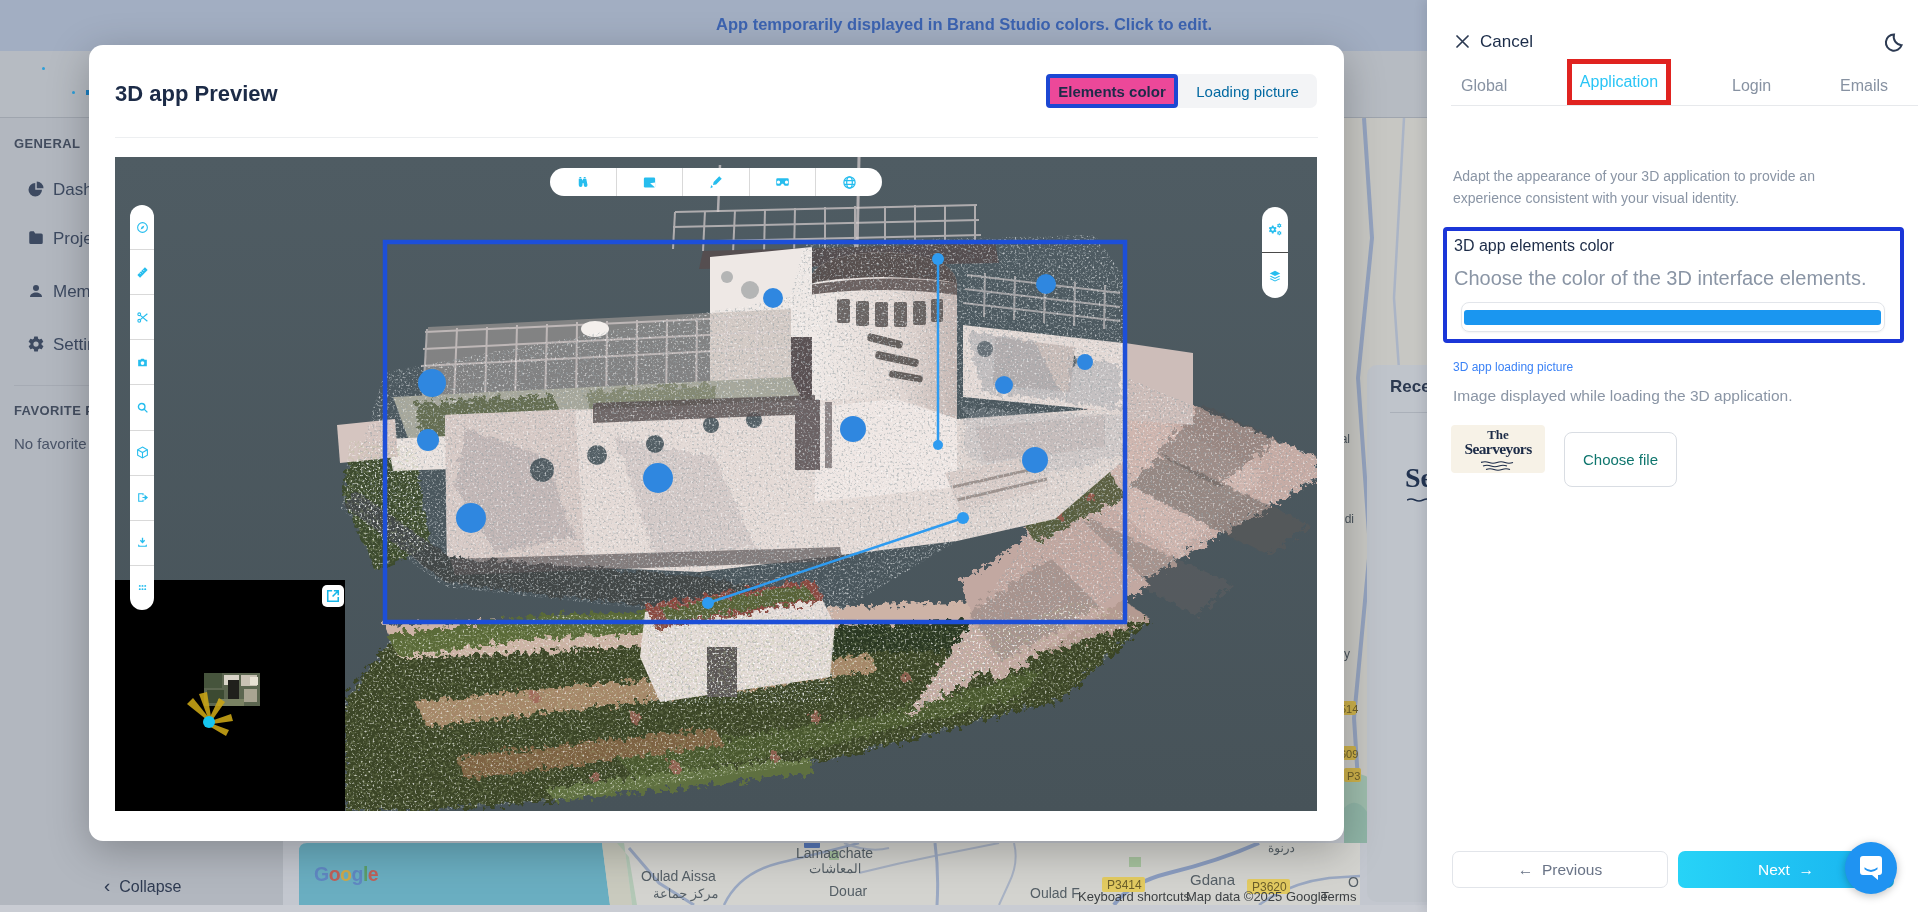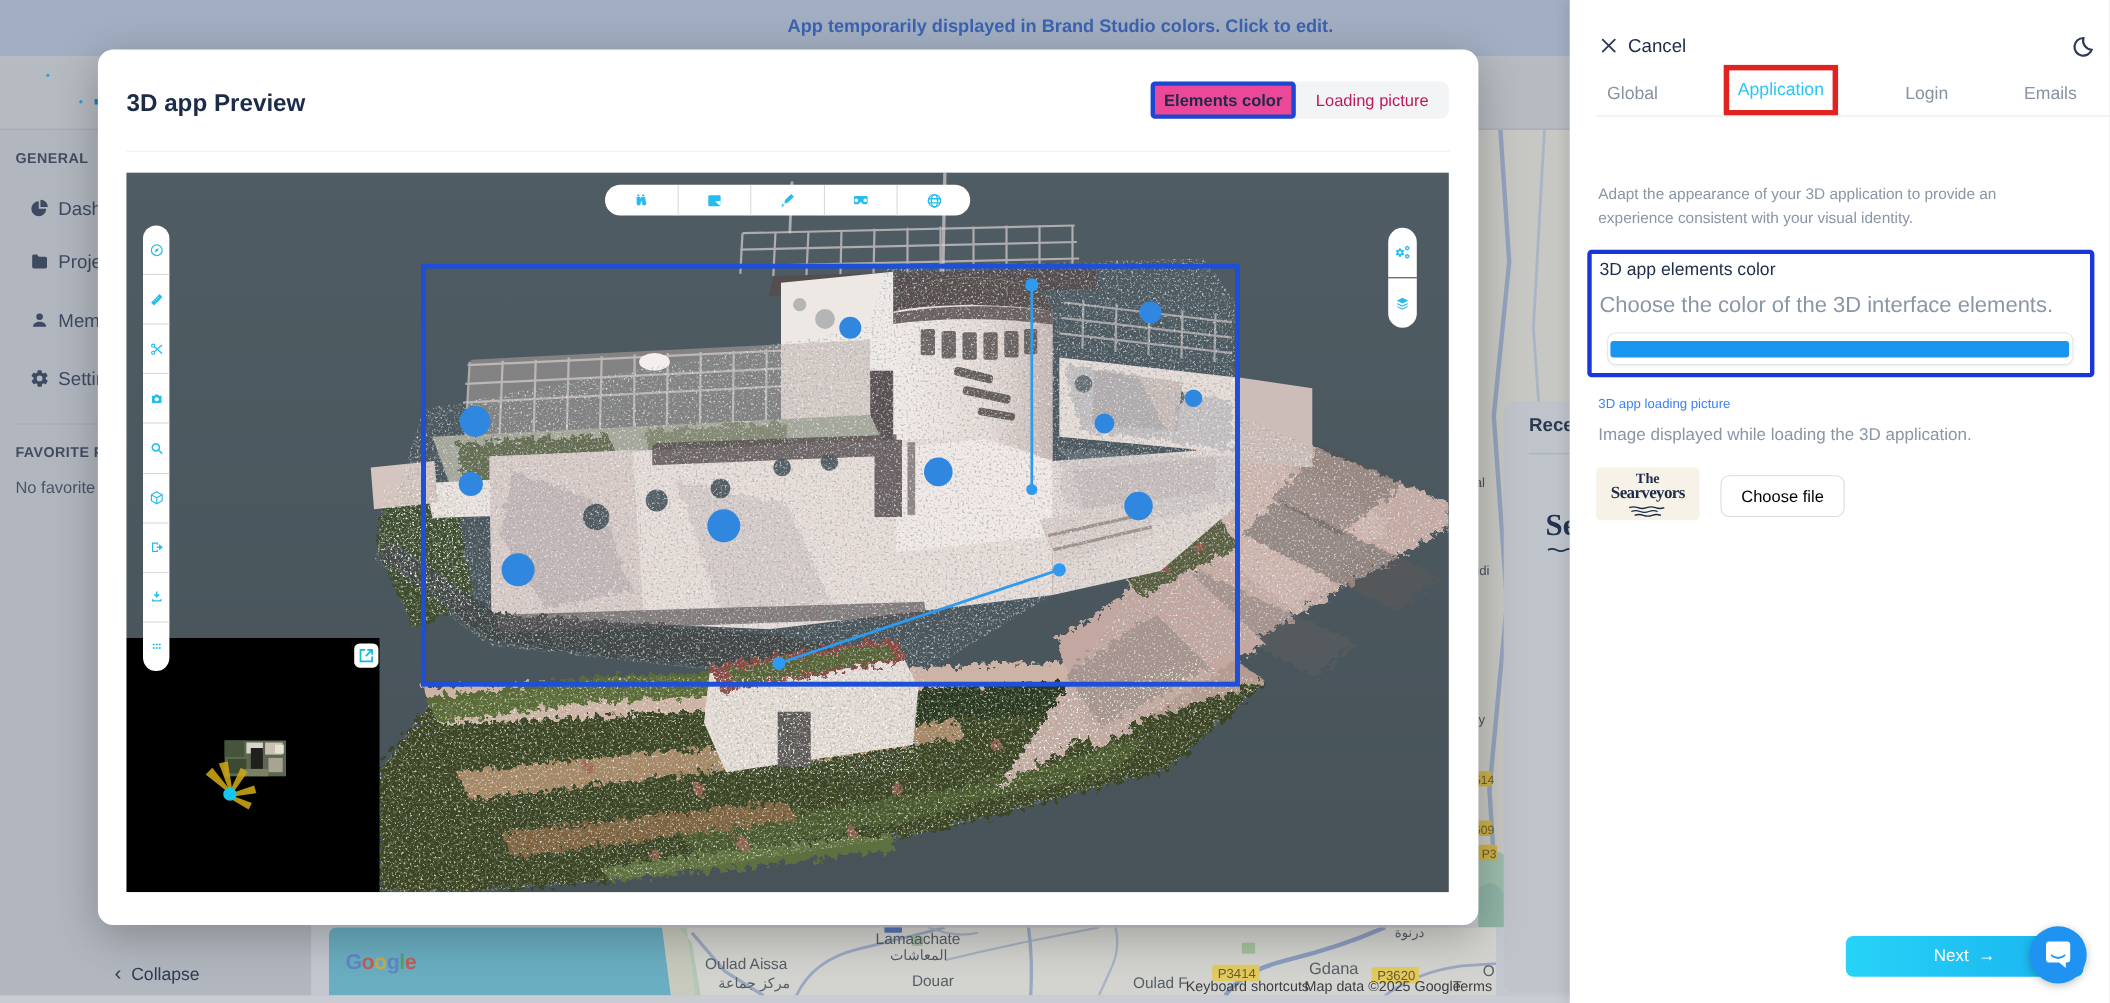--- a/index.html
+++ b/index.html
@@ -13,21 +13,21 @@
   #pagebg { left:283px; top:118px; width:1144px; height:787px; background:#c3c7cf; }
   #botstrip { left:0; top:905px; width:1427px; height:7px; background:#c9ccd3; }
   .sbitem { position:absolute; left:53px; font-size:17px; font-weight:500; color:#3d4a61; }
   .sblabel { position:absolute; left:14px; font-size:13px; font-weight:700; color:#434d5f; letter-spacing:.4px; }
   .sbicon { position:absolute; left:27px; width:18px; height:18px; color:#3d4a61; }
   
   #modal { left:89px; top:45px; width:1255px; height:796px; background:#fff; border-radius:14px; box-shadow:0 10px 40px rgba(0,0,0,.25); }
   #mtitle { position:absolute; left:26px; top:36px; font-size:22px; font-weight:700; color:#1c2b47; }
   #mtabs { position:absolute; left:957px; top:29px; height:34px; display:flex; border-radius:7px; background:#f3f4f6; }
   #tab1 { border:4px solid #1c47d3; background:#ec4899; color:#1d2b49; font-weight:600; font-size:15px; width:132px; display:flex; align-items:center; justify-content:center; border-radius:4px; }
-  #tab2 { color:#be185d; font-size:15px; width:139px; display:flex; align-items:center; justify-content:center; }
+  #tab2 { color:#0369a1; font-size:15px; width:139px; display:flex; align-items:center; justify-content:center; }
   #mdivider { position:absolute; left:26px; top:92px; width:1203px; height:1px; background:#edeff1; }
   #viewer { position:absolute; left:26px; top:112px; width:1202px; height:654px; background:#4e5b61; overflow:hidden; }
   
   #panel { left:1427px; top:0; width:491px; height:912px; background:#fff; box-shadow:-2px 0 8px rgba(0,0,0,.08); }
 </style>
 </head>
 <body>
 <div class="abs" id="banner">
     <span>App temporarily displayed in Brand Studio colors. Click to edit.</span>
   </div>
@@ -570,21 +570,22 @@
   </div>
   <div style="position:absolute;left:26px;top:360px;font-size:12px;color:#3b82f6;">3D app loading picture</div>
   <div style="position:absolute;left:26px;top:387px;font-size:15.5px;color:#8a95a5;">Image displayed while loading the 3D application.</div>
   <div style="position:absolute;left:24px;top:425px;width:94px;height:48px;background:#f7f2e7;border-radius:4px;text-align:center;font-family:'Liberation Serif',serif;color:#1c2b47;">
     <div style="font-size:13px;font-weight:700;margin-top:4px;line-height:12px;">The</div>
     <div style="font-size:15.5px;font-weight:700;line-height:16px;letter-spacing:-0.6px;">Searveyors</div>
     <svg width="34" height="10" viewBox="0 0 34 10" style="margin-top:1px;">
         <path d="M0 1.5 Q4 0 8 1.5 T16 1.5 T24 1.5 T32 1.5 M2 5 Q6 3.5 10 5 T18 5 T26 5 M5 8.5 Q9 7 13 8.5 T21 8.5 T29 8.5" stroke="#1c2b47" stroke-width="1.2" fill="none"></path>
       </svg>
   </div>
-  <div style="position:absolute;left:137px;top:432px;width:113px;height:38px;border:1px solid #d9dde3;border-radius:8px;display:flex;align-items:center;justify-content:center;font-size:15px;color:#000000;">Choose file</div>
+  <div style="position:absolute;left:137px;top:432px;width:113px;height:55px;border:1px solid #d9dde3;border-radius:8px;display:flex;align-items:center;justify-content:center;font-size:15px;color:#0f766e;">Choose file</div>
+  <div style="position:absolute;left:25px;top:851px;width:216px;height:37px;border:1px solid #e2e5ea;border-radius:7px;display:flex;align-items:center;justify-content:center;font-size:15.5px;color:#6a7487;background:#fff;">←&nbsp;&nbsp;Previous</div>
   <div style="position:absolute;left:251px;top:851px;width:216px;height:37px;border-radius:7px;display:flex;align-items:center;justify-content:center;font-size:15.5px;color:#fff;background:linear-gradient(90deg,#27d3f7,#18b2ef);">Next&nbsp;&nbsp;→</div>
   <div style="position:absolute;left:418px;top:842px;width:52px;height:52px;border-radius:50%;background:#1f93f2;box-shadow:0 2px 8px rgba(0,0,0,.25);">
     <svg style="position:absolute;left:14px;top:13px;" width="24" height="26" viewBox="0 0 24 26">
         <path fill="#fff" fill-rule="evenodd" d="M4 1 h16 a3 3 0 0 1 3 3 v13 a3 3 0 0 1-3 3 h-1 v5 l-6-5 H4 a3 3 0 0 1-3-3 V4 a3 3 0 0 1 3-3z M5.5 12.2 q6.5 5.6 13 0 l0 2 q-6.5 5.4-13 0z"></path>
       </svg>
   </div>
 </div>
 <style>
   .ptab { position:absolute; font-size:16px; color:#8792a2; }
   #panel { box-shadow:-3px 0 10px rgba(30,40,60,.12); }

